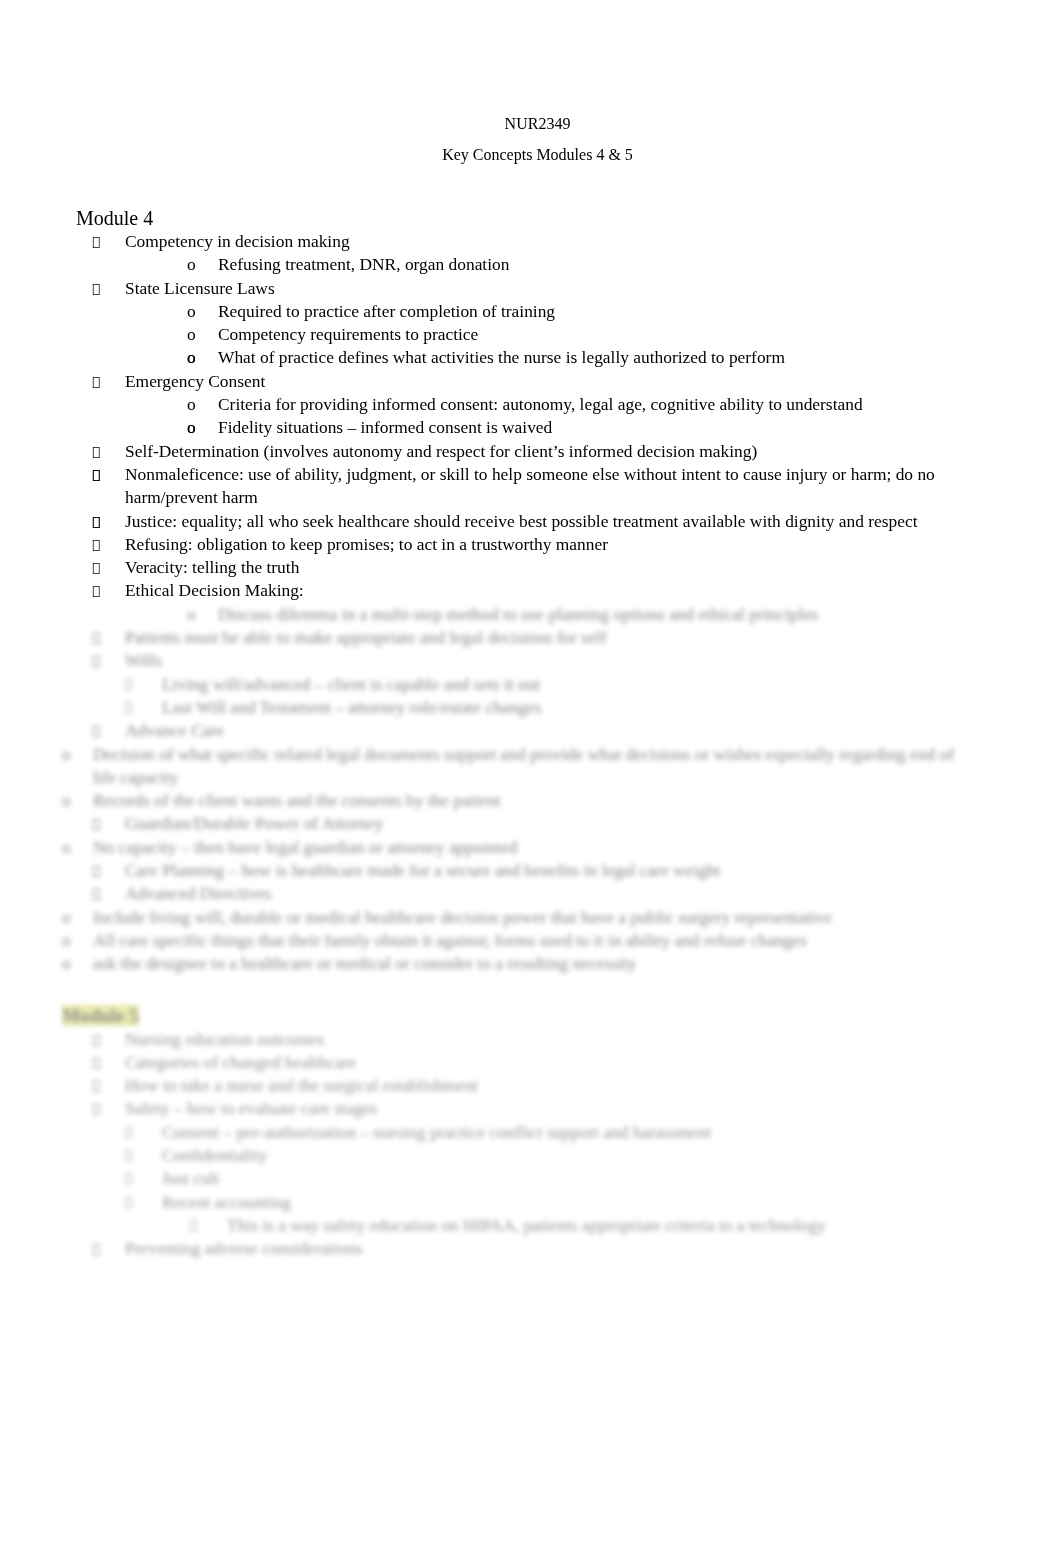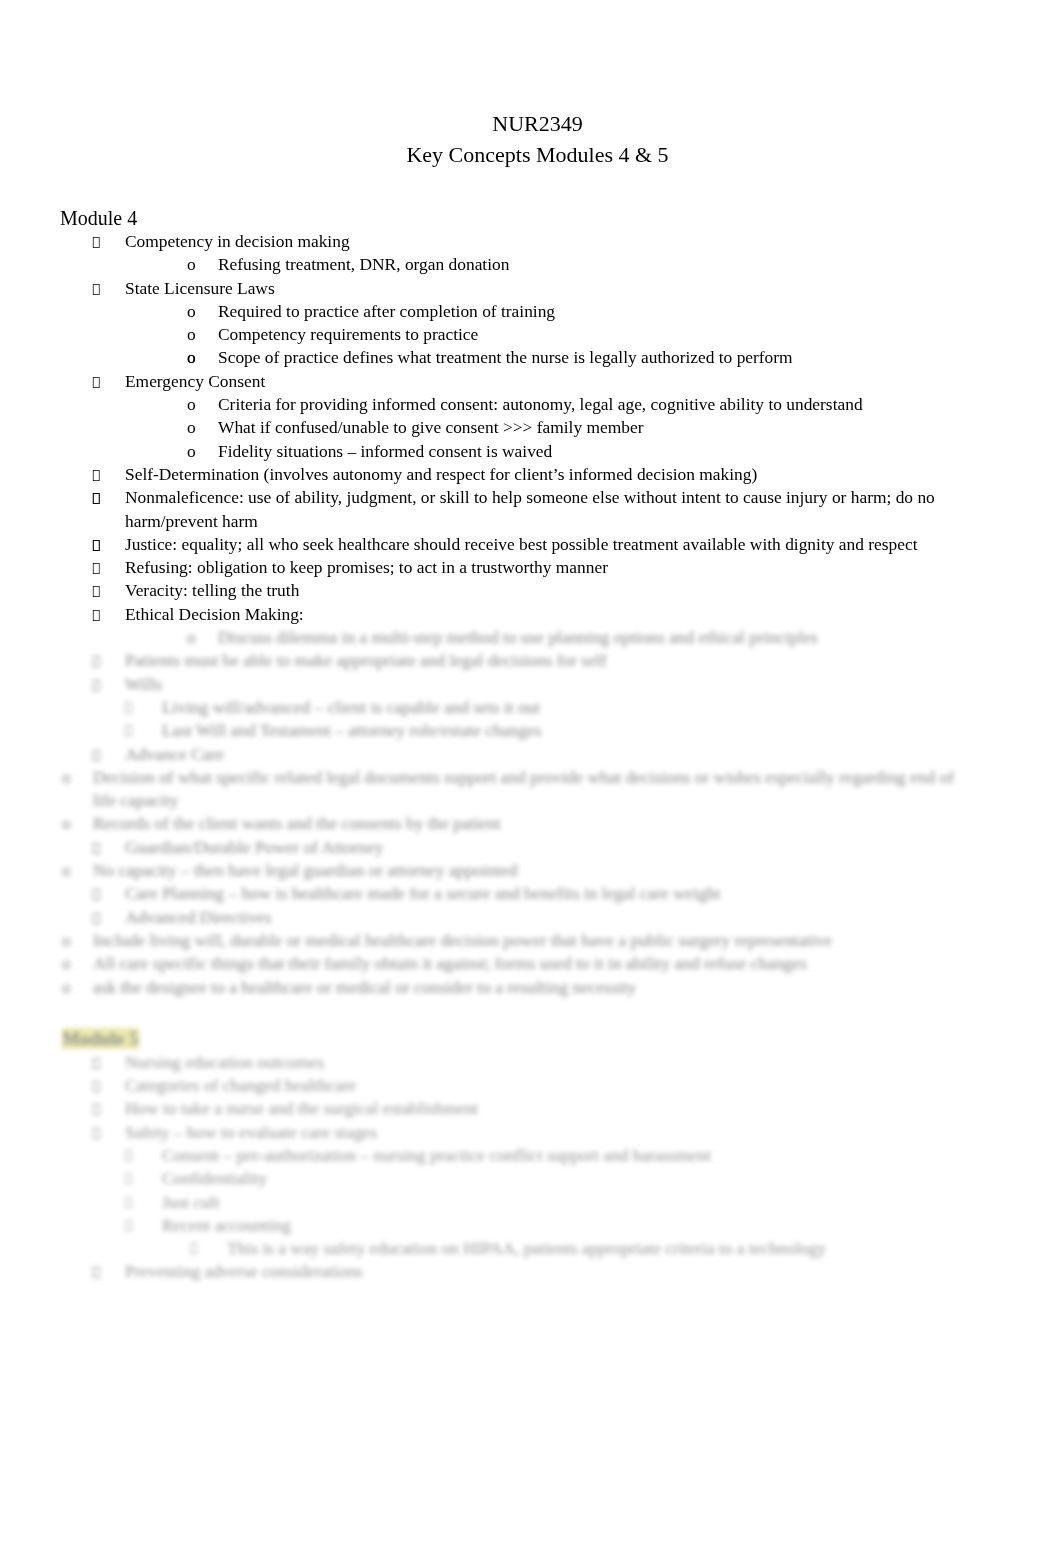--- a/index.html
+++ b/index.html
@@ -20,28 +20,28 @@
     width: 1062px;
     height: 1561px;
     padding: 0;
     box-sizing: border-box;
   }
   .title-block {
     text-align: center;
     margin-top: 108px;
   }
   .title-line {
-    font-size: 22px;
+    font-size: 16px;
     line-height: 31px;
     font-family: "Liberation Serif", serif;
     margin-left: 13px;
   }
   .section-head {
     font-size: 20px;
-    margin-left: 60px;
+    margin-left: 76px;
     margin-top: 36px;
     line-height: 24px;
   }
   ul.lvl1 {
     list-style: none;
     margin: 0;
     padding: 0;
   }
   li.b1 {
     position: relative;
@@ -164,36 +164,35 @@
         </li>
         <li class="b2">
           <span class="marker">o</span>
           <span>Competency requirements to practice</span>
         </li>
         <li class="b2">
           <span class="marker">o</span>
         </li>
         <li class="b2">
           <span class="marker">o</span>
-          <span>Scope of practice defines what treatment the nurse is legally authorized to perform</span>
+          <span>What of practice defines what activities the nurse is legally authorized to perform</span>
         </li>
       </ul>
     </li>
 
     <li class="b1">
       <span class="marker"></span>
       <span>Emergency Consent</span>
       <ul class="lvl2">
         <li class="b2">
           <span class="marker">o</span>
           <span>Criteria for providing informed consent: autonomy, legal age, cognitive ability to understand</span>
         </li>
         <li class="b2">
           <span class="marker">o</span>
-          <span>What if confused/unable to give consent &gt;&gt;&gt; family member</span>
         </li>
         <li class="b2">
           <span class="marker">o</span>
           <span>Fidelity situations – informed consent is waived</span>
         </li>
       </ul>
     </li>
 
     <li class="b1">
       <span class="marker"></span>

